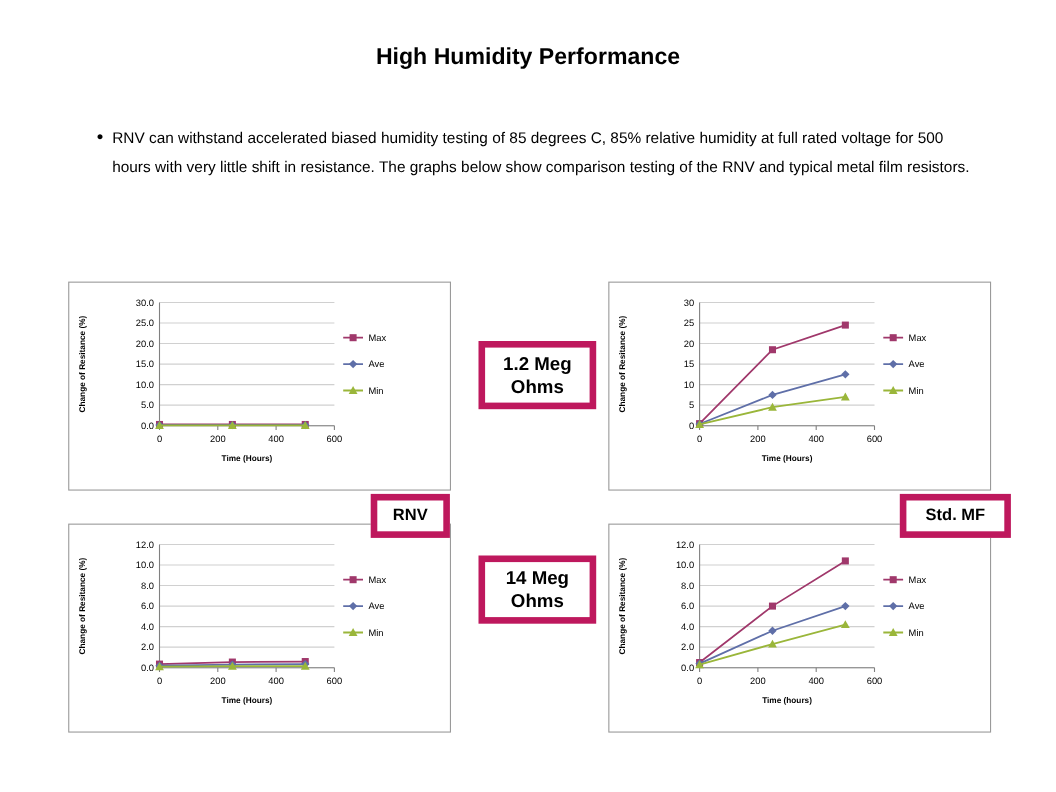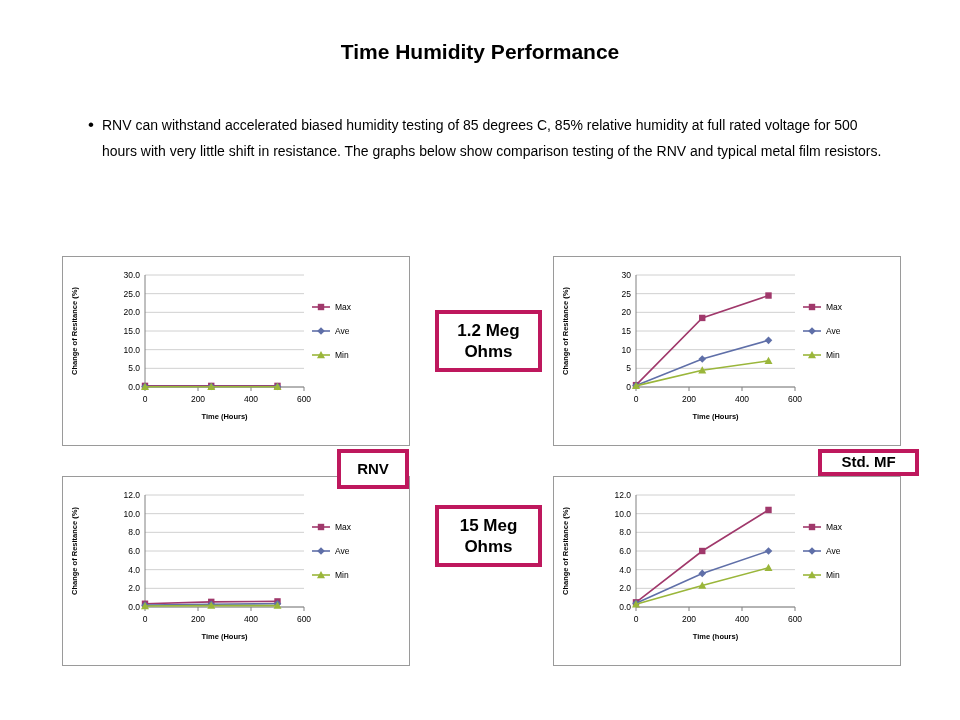--- a/index.html
+++ b/index.html
@@ -73,40 +73,40 @@
   }
   .legend-label {
     font-family: "Liberation Sans", sans-serif;
     font-size: 8.5px;
     fill: #000;
   }
 
   
   .callout {
     position: absolute;
-    border: 4px solid #be185d;
+    border: 6px solid #be185d;
     background: #fff;
     box-sizing: border-box;
     display: flex;
     align-items: center;
     justify-content: center;
     text-align: center;
     font-weight: bold;
     color: #000;
     line-height: 1.25;
   }
   #callout-12meg { left: 435px; top: 310px; width: 107px; height: 62px; font-size: 17px; }
   #callout-10meg { left: 435px; top: 505px; width: 107px; height: 62px; font-size: 17px; }
   #callout-rnv   { left: 337px; top: 449px; width: 72px;  height: 40px; font-size: 15px; }
-  #callout-stdmf { left: 818px; top: 449px; width: 101px; height: 27px; font-size: 15px; }
+  #callout-stdmf { left: 818px; top: 449px; width: 101px; height: 40px; font-size: 15px; }
 </style>
 </head>
 <body>
 
-<div class="slide-title">Time Humidity Performance</div>
+<div class="slide-title">High Humidity Performance</div>
 
 <div class="bullet-block">
   <div class="bullet-row">
     <span class="bullet-dot">•</span>
     <span class="bullet-text">RNV can withstand accelerated biased humidity testing of 85 degrees C, 85% relative humidity at full rated voltage for 500 hours with very little shift in resistance. The graphs below show comparison testing of the RNV and typical metal film resistors.</span>
   </div>
 </div>
 
 <div class="chart-panel" id="panel-tl">
     <svg class="chart-svg" viewBox="0 0 346 188" preserveAspectRatio="none">
@@ -314,18 +314,18 @@
   </div>
 
 <div class="callout" id="callout-12meg">
   <div>
     <div>1.2 Meg</div>
     <div>Ohms</div>
   </div>
 </div>
 <div class="callout" id="callout-10meg">
   <div>
-    <div>15 Meg</div>
+    <div>14 Meg</div>
     <div>Ohms</div>
   </div>
 </div>
 <div class="callout" id="callout-rnv">RNV</div>
 <div class="callout" id="callout-stdmf">Std. MF</div>
 
 </body></html>

